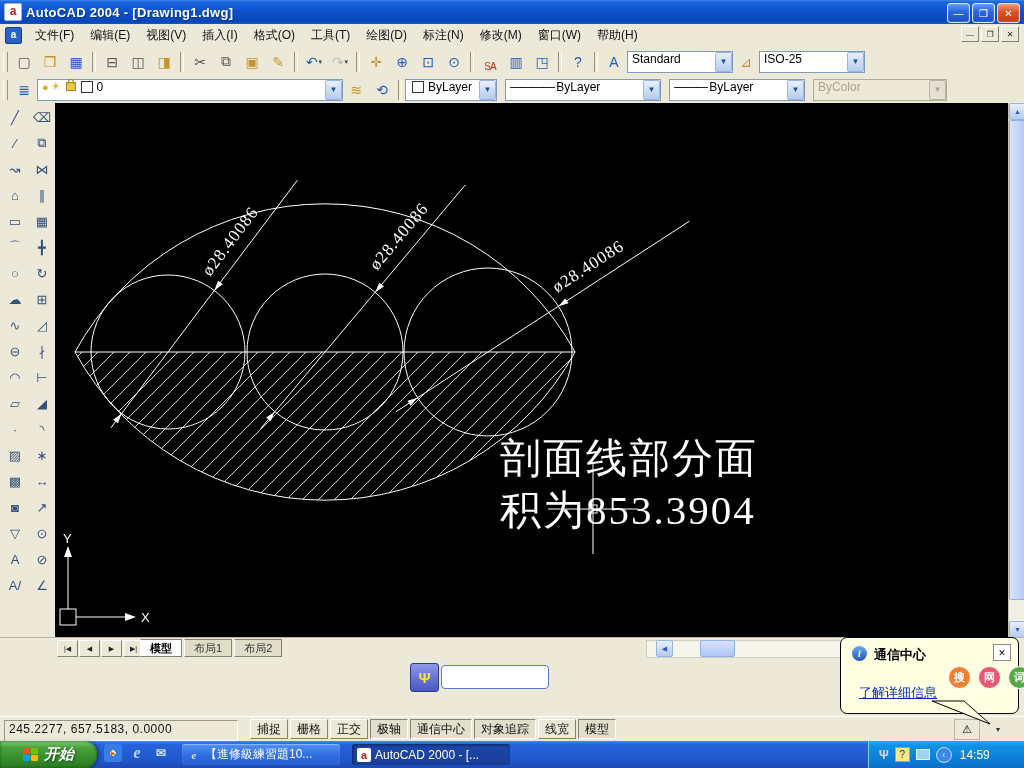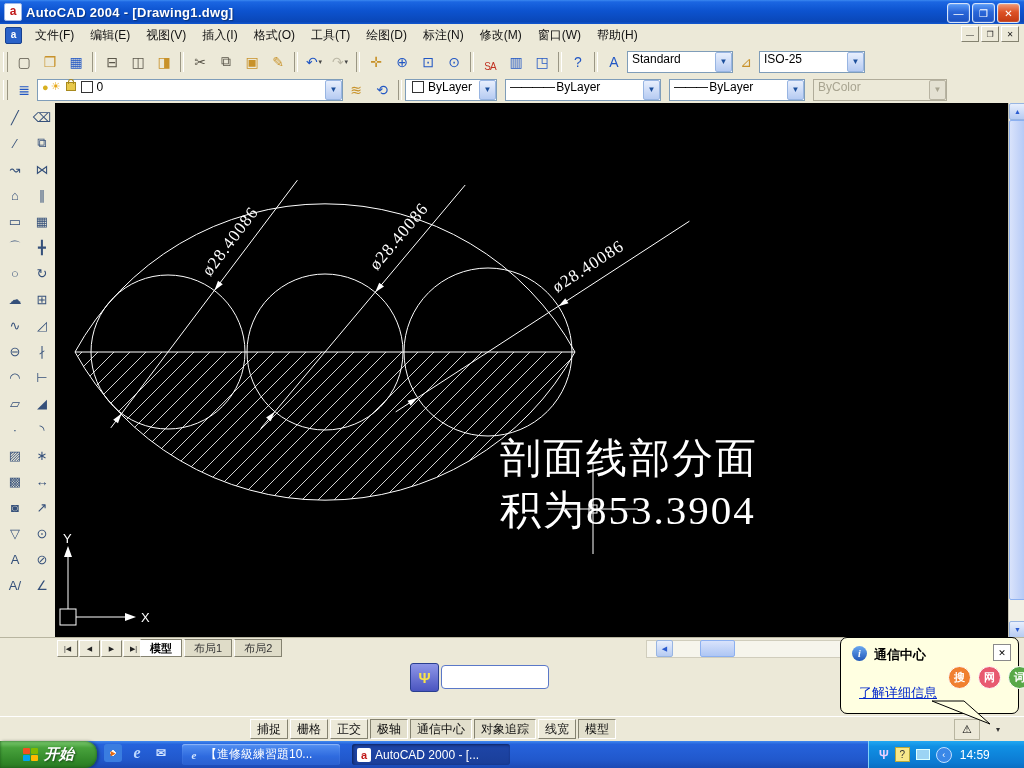--- a/index.html
+++ b/index.html
@@ -606,20 +606,21 @@
     <div id="balloon-icon">i</div>
     <div id="balloon-title">通信中心</div>
     <div id="balloon-close">✕</div>
     <div id="balloon-link">了解详细信息</div>
   </div>
   <svg id="balloon-tail" class="abs" width="90" height="26">
     <polygon points="12,1 44,1 70,24" fill="#ffffe1" stroke="#000" stroke-width="1"></polygon>
   </svg>
 
   <div id="statusbar" class="abs">
+    <div id="coords">245.2277, 657.5183, 0.0000</div>
     <div id="toggles">
         <div class="toggle">捕捉</div>
         <div class="toggle">栅格</div>
         <div class="toggle">正交</div>
         <div class="toggle pressed">极轴</div>
         <div class="toggle pressed">通信中心</div>
         <div class="toggle pressed">对象追踪</div>
         <div class="toggle">线宽</div>
         <div class="toggle pressed">模型</div>
       </div>

